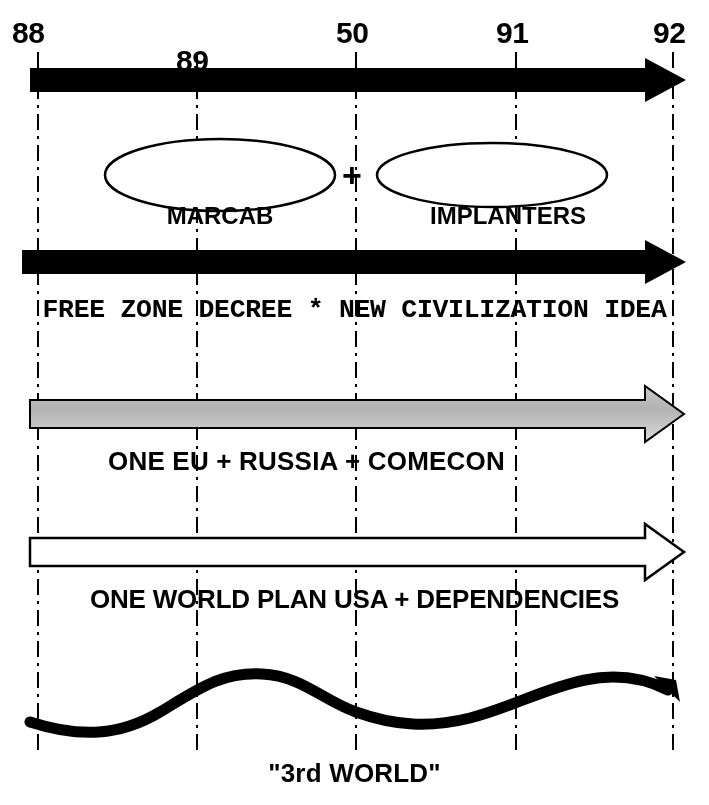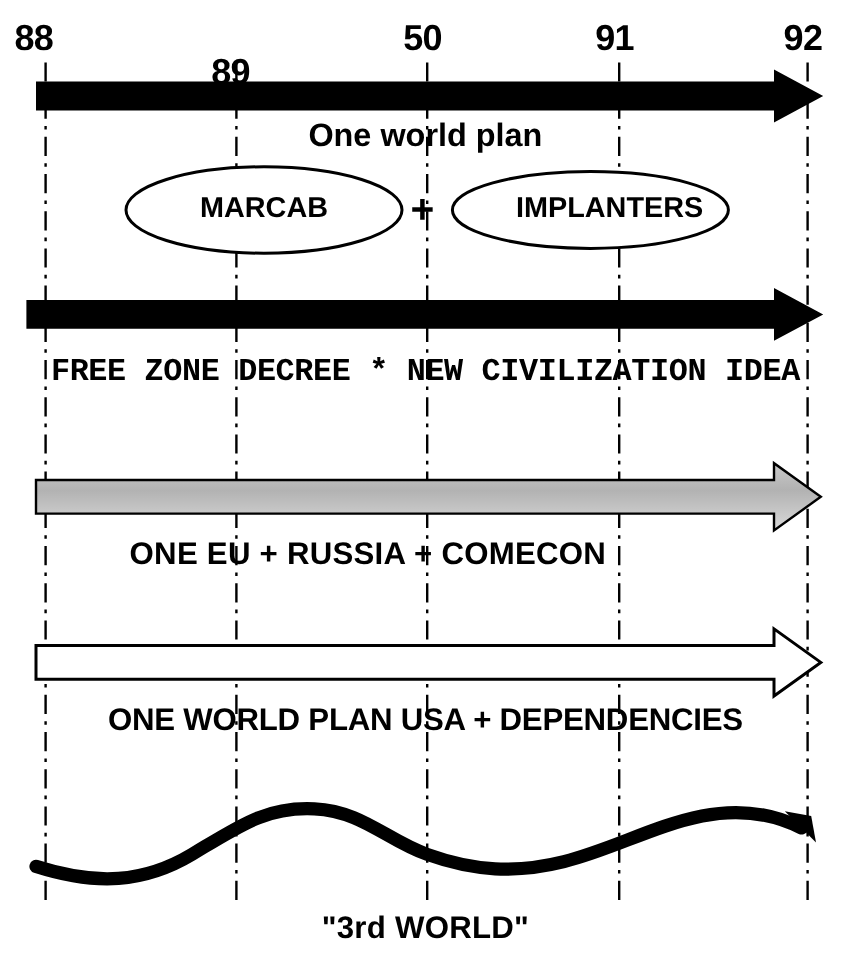--- a/index.html
+++ b/index.html
@@ -41,20 +41,21 @@
   .cap-eu { font-size: 26px; letter-spacing: 0.2px; }
   .cap-usa { font-size: 26px; letter-spacing: -0.2px; }
   .cap-third { font-size: 26px; letter-spacing: 0.2px; }
   .ellipse-label {
     position: absolute;
     font-weight: bold;
     font-size: 24px;
     text-align: center;
     white-space: nowrap;
     line-height: 1;
+    margin-top: 42px;
   }
   .plus-sign {
     position: absolute;
     font-weight: bold;
     font-size: 34px;
     line-height: 1;
   }
   svg.layer {
     position: absolute;
     left: 0;
@@ -112,21 +113,20 @@
     </g>
 
     <g fill="none" stroke="#000000" stroke-width="11" stroke-linecap="round">
       <path d="M 30,722 C 80,738 120,736 160,712 C 200,688 222,672 262,674 C 302,676 322,700 356,712 C 395,726 430,728 470,718 C 510,708 545,688 585,680 C 620,673 648,680 668,690"></path>
     </g>
     <g fill="#000000">
       <polygon points="668,690 654,676 676,680 680,702"></polygon>
     </g>
   </svg>
 
-  <div class="band-caption cap-oneworld" style="left:0; top:100px; width:709px;">One world plan</div>
 
   <div class="ellipse-label" style="left:105px; top:162px; width:230px;">MARCAB</div>
   <div class="plus-sign" style="left:342px; top:158px;">+</div>
   <div class="ellipse-label" style="left:377px; top:162px; width:262px;">IMPLANTERS</div>
 
   <div class="band-caption cap-freezone" style="left:0; top:297px; width:709px;font-family:Liberation Mono, monospace;">FREE ZONE DECREE * NEW CIVILIZATION IDEA</div>
 
   <div class="band-caption cap-eu" style="left:0; top:448px; width:613px;">ONE  EU  +  RUSSIA  +  COMECON</div>
 
   <div class="band-caption cap-usa" style="left:0; top:586px; width:709px;">ONE WORLD PLAN  USA + DEPENDENCIES</div>

